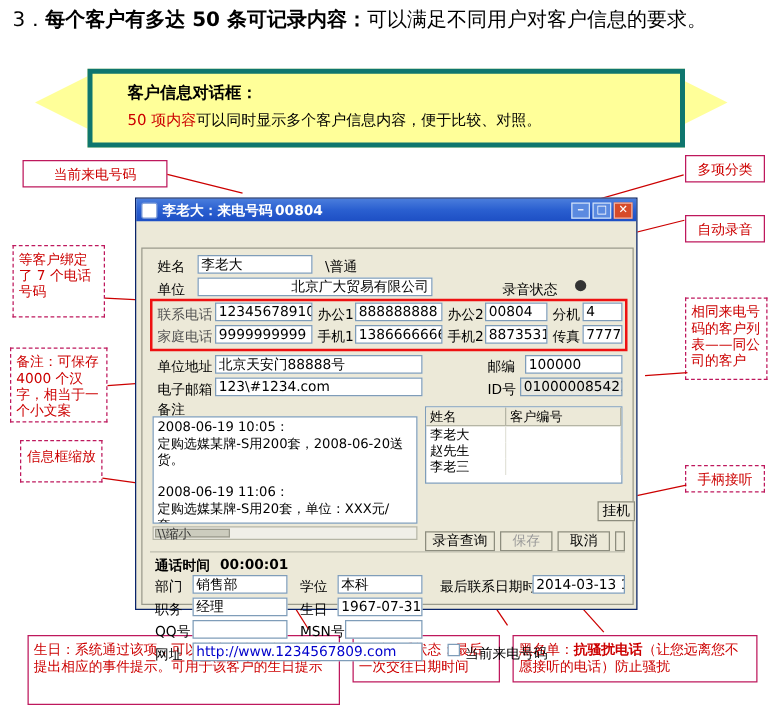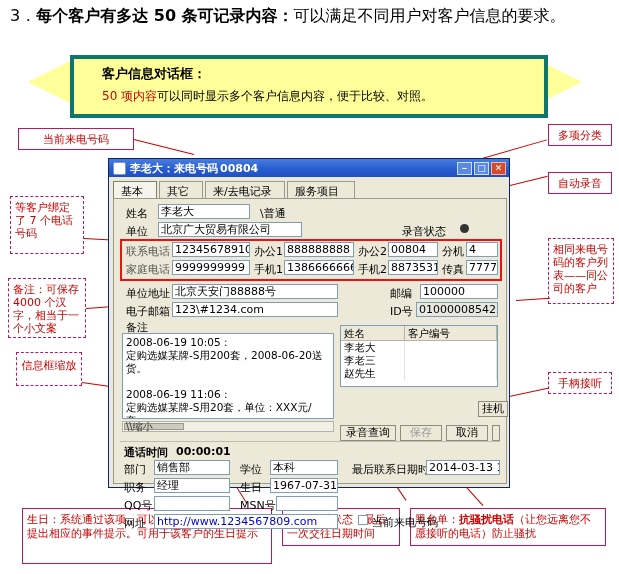--- a/index.html
+++ b/index.html
@@ -126,35 +126,29 @@
     <span>李老大</span>
     <span>：</span>
     <span>来电号码</span>
     <span style="margin-left:2px;">00804</span>
     <div class="spacer"></div>
     <div class="winbtn">－</div>
     <div class="winbtn">□</div>
     <div class="winbtn close" style="margin-right:3px;">✕</div>
   </div>
 
-  <div id="tabs">
-    <div class="tab active" style="left:0;width:44px;">基本</div>
-    <div class="tab" style="left:46px;width:44px;">其它</div>
-    <div class="tab" style="left:92px;width:80px;">来/去电记录</div>
-    <div class="tab" style="left:174px;width:68px;">服务项目</div>
-  </div>
 
   <div id="tabpanel">
 
     <div class="lbl" style="left:12px;top:7px;">姓名</div>
     <div class="inp" style="left:44px;top:5px;width:92px;">李老大</div>
     <div class="lbl" style="left:146px;top:7px;">\普通</div>
 
     <div class="lbl" style="left:12px;top:25px;">单位</div>
-    <div class="inp" style="left:44px;top:23px;width:144px;">北京广大贸易有限公司</div>
+    <div class="inp" style="left:44px;top:23px;width:188px;text-align:right;">北京广大贸易有限公司</div>
     <div class="lbl" style="left:288px;top:25px;">录音状态</div>
     <div class="abs" style="left:346px;top:25px;width:9px;height:9px;border-radius:5px;background:#333;"></div>
 
     <div class="hl-rect" style="left:6px;top:40px;width:382px;height:42px;"></div>
 
     <div class="lbl" style="left:12px;top:45px;color:#555;">联系电话</div>
     <div class="inp" style="left:58px;top:43px;width:78px;">12345678910</div>
     <div class="lbl" style="left:140px;top:45px;">办公1</div>
     <div class="inp" style="left:170px;top:43px;width:70px;">888888888</div>
     <div class="lbl" style="left:244px;top:45px;">办公2</div>
@@ -198,25 +192,25 @@
     <div class="grid" style="left:226px;top:126px;width:158px;height:62px;">
       <div class="ghead">
         <div style="width:64px;">姓名</div>
         <div style="width:92px;">客户编号</div>
       </div>
       <div class="grow">
         <div style="width:64px;">李老大</div>
         <div style="width:92px;"></div>
       </div>
       <div class="grow">
+        <div style="width:64px;">赵先生</div>
+        <div style="width:92px;"></div>
+      </div>
+      <div class="grow">
         <div style="width:64px;">李老三</div>
-        <div style="width:92px;"></div>
-      </div>
-      <div class="grow">
-        <div style="width:64px;">赵先生</div>
         <div style="width:92px;"></div>
       </div>
     </div>
 
     <div class="btnsm" style="left:226px;top:226px;width:56px;">录音查询</div>
     <div class="btnsm" style="left:286px;top:226px;width:42px;color:#999;">保存</div>
     <div class="btnsm" style="left:332px;top:226px;width:42px;">取消</div>
     <div class="btnsm" style="left:378px;top:226px;width:8px;"></div>
 
     <div class="sep" style="left:6px;top:242px;width:380px;"></div>

